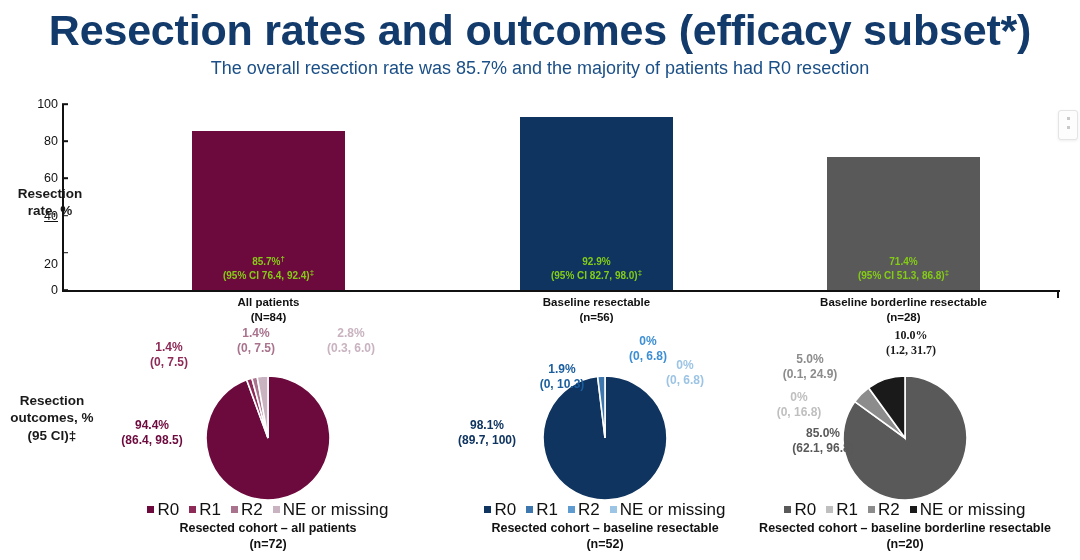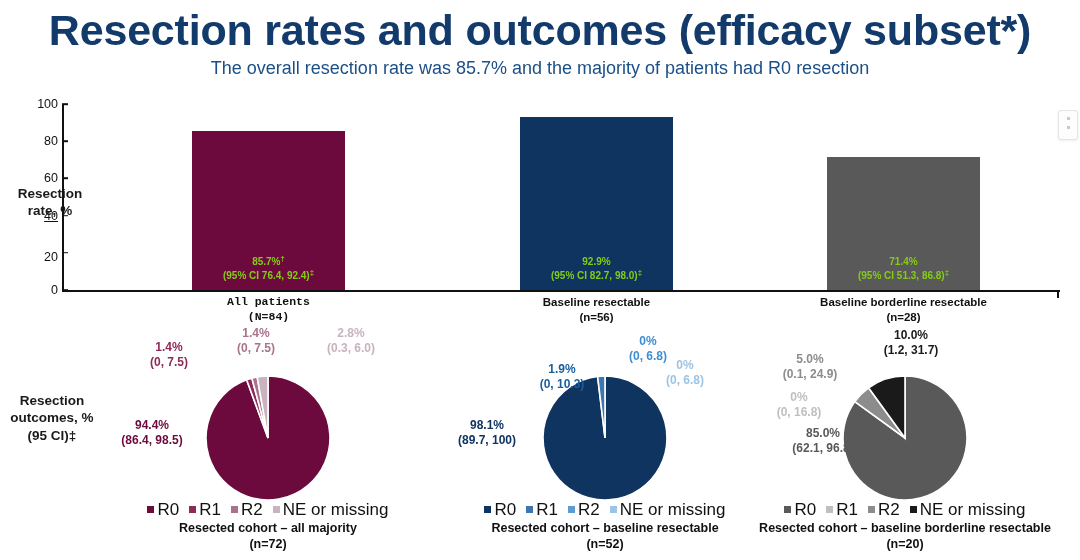--- a/index.html
+++ b/index.html
@@ -107,36 +107,36 @@
     <span>Resection outcomes, % (95 CI)‡</span>
   </div>
 
   <div class="bar-plot">
     <div class="yaxis-line"></div>
     <div class="xaxis-line"></div>
     <div class="xaxis-cap"></div>
     <div id="ytick-host">
         <div class="ytick" style="top: 195px; left: 20px; width: 38px;">0</div>
         <div class="ytick-mark" style="top: 195px;"></div>
-        <div class="ytick" style="top: 162px; left: 20px; width: 38px;">20</div>
+        <div class="ytick" style="top: 169px; left: 20px; width: 38px;">20</div>
         <div class="ytick-mark" style="top: 157.8px;"></div>
         <div class="ytick" style="top: 120.6px; left: 20px; width: 38px; text-decoration: underline;">40</div>
         <div class="ytick-mark" style="top: 120.6px;"></div>
         <div class="ytick" style="top: 83.4px; left: 20px; width: 38px;">60</div>
         <div class="ytick-mark" style="top: 83.4px;"></div>
         <div class="ytick" style="top: 46.2px; left: 20px; width: 38px;">80</div>
         <div class="ytick-mark" style="top: 46.2px;"></div>
         <div class="ytick" style="top: 9px; left: 20px; width: 38px;">100</div>
         <div class="ytick-mark" style="top: 9px;"></div>
       </div>
     <div id="bar-host">
         <div class="bar" style="left: 192px; width: 153px; height: 159.402px; top: 35.598px; background: rgb(109, 10, 61);">
           <div class="bar-label"><span>85.7%<span class="sup">†</span></span><br><span>(95% CI 76.4, 92.4)<span class="sup">‡</span></span></div>
         </div>
-        <div class="cat-label" style="left: 132px; width: 273px; font-family: Liberation Mono, monospace;"><span>All patients</span><br><span>(N=84)</span></div>
+        <div class="cat-label" style="left: 132px; width: 273px;"><span>All patients</span><br><span>(N=84)</span></div>
         <div class="bar" style="left: 520px; width: 153px; height: 172.794px; top: 22.206px; background: rgb(15, 52, 96);">
           <div class="bar-label"><span>92.9%<span class="sup"></span></span><br><span>(95% CI 82.7, 98.0)<span class="sup">‡</span></span></div>
         </div>
         <div class="cat-label" style="left: 460px; width: 273px;"><span>Baseline resectable</span><br><span>(n=56)</span></div>
         <div class="bar" style="left: 827px; width: 153px; height: 132.804px; top: 62.196px; background: rgb(89, 89, 89);">
           <div class="bar-label"><span>71.4%<span class="sup"></span></span><br><span>(95% CI 51.3, 86.8)<span class="sup">‡</span></span></div>
         </div>
         <div class="cat-label" style="left: 767px; width: 273px;"><span>Baseline borderline resectable</span><br><span>(n=28)</span></div>
       </div>
   </div>
@@ -146,21 +146,21 @@
         <path d="M 70 70 L 70.00 8.00 A 62 62 0 1 1 48.63 11.80 Z" fill="#6D0A3D" stroke="#ffffff" stroke-width="1.6"></path>
         <path d="M 70 70 L 48.63 11.80 A 62 62 0 0 1 53.83 10.15 Z" fill="#8E2A57" stroke="#ffffff" stroke-width="1.6"></path>
         <path d="M 70 70 L 53.83 10.15 A 62 62 0 0 1 59.15 8.96 Z" fill="#A9728D" stroke="#ffffff" stroke-width="1.6"></path>
         <path d="M 70 70 L 59.15 8.96 A 62 62 0 0 1 70.00 8.00 Z" fill="#C9B3C0" stroke="#ffffff" stroke-width="1.6"></path>
       </svg>
       <div class="callout" style="left: 4px; top: 88px; width: 120px; color: rgb(109, 10, 61);"><span>94.4%</span><br><span>(86.4, 98.5)</span></div>
       <div class="callout" style="left: 26px; top: 10px; width: 110px; color: rgb(142, 42, 87);"><span>1.4%</span><br><span>(0, 7.5)</span></div>
       <div class="callout" style="left: 118px; top: -4px; width: 100px; color: rgb(169, 114, 141);"><span>1.4%</span><br><span>(0, 7.5)</span></div>
       <div class="callout" style="left: 208px; top: -4px; width: 110px; color: rgb(201, 179, 192);"><span>2.8%</span><br><span>(0.3, 6.0)</span></div>
       <div class="legend"><span class="legend-item"><span class="swatch" style="background:#6D0A3D"></span><span>R0</span></span><span class="legend-item"><span class="swatch" style="background:#8E2A57"></span><span>R1</span></span><span class="legend-item"><span class="swatch" style="background:#A9728D"></span><span>R2</span></span><span class="legend-item"><span class="swatch" style="background:#C9B3C0"></span><span>NE or missing</span></span></div>
-      <div class="pie-cap" style="top: 190px;"><span>Resected cohort – all majority</span><br><span>(n=72)</span></div>
+      <div class="pie-cap" style="top: 190px;"><span>Resected cohort – all patients</span><br><span>(n=72)</span></div>
     </div>
   <div class="pie-block" id="pie-1" style="left:425px;">
       <svg width="140" height="140" class="pie-svg">
         <path d="M 70 70 L 70.00 8.00 A 62 62 0 1 1 62.62 8.44 Z" fill="#0F3460" stroke="#ffffff" stroke-width="1.6"></path>
         <path d="M 70 70 L 62.62 8.44 A 62 62 0 0 1 70.00 8.00 Z" fill="#3D77AE" stroke="#ffffff" stroke-width="1.6"></path>
       </svg>
       <div class="callout" style="left: 2px; top: 88px; width: 120px; color: rgb(15, 52, 96);"><span>98.1%</span><br><span>(89.7, 100)</span></div>
       <div class="callout" style="left: 82px; top: 4px; width: 110px; color: rgb(27, 94, 158); margin-top: 28px;"><span>1.9%</span><br><span>(0, 10.3)</span></div>
       <div class="callout" style="left: 178px; top: 4px; width: 90px; color: rgb(61, 143, 212);"><span>0%</span><br><span>(0, 6.8)</span></div>
       <div class="callout" style="left: 212px; top: 28px; width: 96px; color: rgb(156, 196, 228);"><span>0%</span><br><span>(0, 6.8)</span></div>
@@ -169,21 +169,21 @@
     </div>
   <div class="pie-block" id="pie-2" style="left:725px;">
       <svg width="140" height="140" class="pie-svg">
         <path d="M 70 70 L 70.00 8.00 A 62 62 0 1 1 19.84 33.56 Z" fill="#595959" stroke="#ffffff" stroke-width="1.6"></path>
         <path d="M 70 70 L 19.84 33.56 A 62 62 0 0 1 33.56 19.84 Z" fill="#8C8C8C" stroke="#ffffff" stroke-width="1.6"></path>
         <path d="M 70 70 L 33.56 19.84 A 62 62 0 0 1 70.00 8.00 Z" fill="#1A1A1A" stroke="#ffffff" stroke-width="1.6"></path>
       </svg>
       <div class="callout" style="left: 38px; top: 96px; width: 120px; color: rgb(89, 89, 89);"><span>85.0%</span><br><span>(62.1, 96.8)</span></div>
       <div class="callout" style="left: 24px; top: 60px; width: 100px; color: rgb(191, 191, 191);"><span>0%</span><br><span>(0, 16.8)</span></div>
       <div class="callout" style="left: 32px; top: 22px; width: 106px; color: rgb(140, 140, 140);"><span>5.0%</span><br><span>(0.1, 24.9)</span></div>
-      <div class="callout" style="left: 126px; top: -2px; width: 120px; color: rgb(26, 26, 26);"><span>10.0%</span><br><span>(1.2, 31.7)</span></div>
+      <div class="callout" style="left: 126px; top: -2px; width: 120px; color: rgb(26, 26, 26); font-family: Liberation Serif, serif;"><span>10.0%</span><br><span>(1.2, 31.7)</span></div>
       <div class="legend"><span class="legend-item"><span class="swatch" style="background:#595959"></span><span>R0</span></span><span class="legend-item"><span class="swatch" style="background:#BFBFBF"></span><span>R1</span></span><span class="legend-item"><span class="swatch" style="background:#8C8C8C"></span><span>R2</span></span><span class="legend-item"><span class="swatch" style="background:#1A1A1A"></span><span>NE or missing</span></span></div>
       <div class="pie-cap" style="top: 190px;"><span>Resected cohort – baseline borderline resectable</span><br><span>(n=20)</span></div>
     </div>
 
   <div class="edge-panel">
       <i></i>
       <i></i>
     </div>
   <div class="footnote-ghost"></div>
   <div class="footnote-ghost-r"></div>

